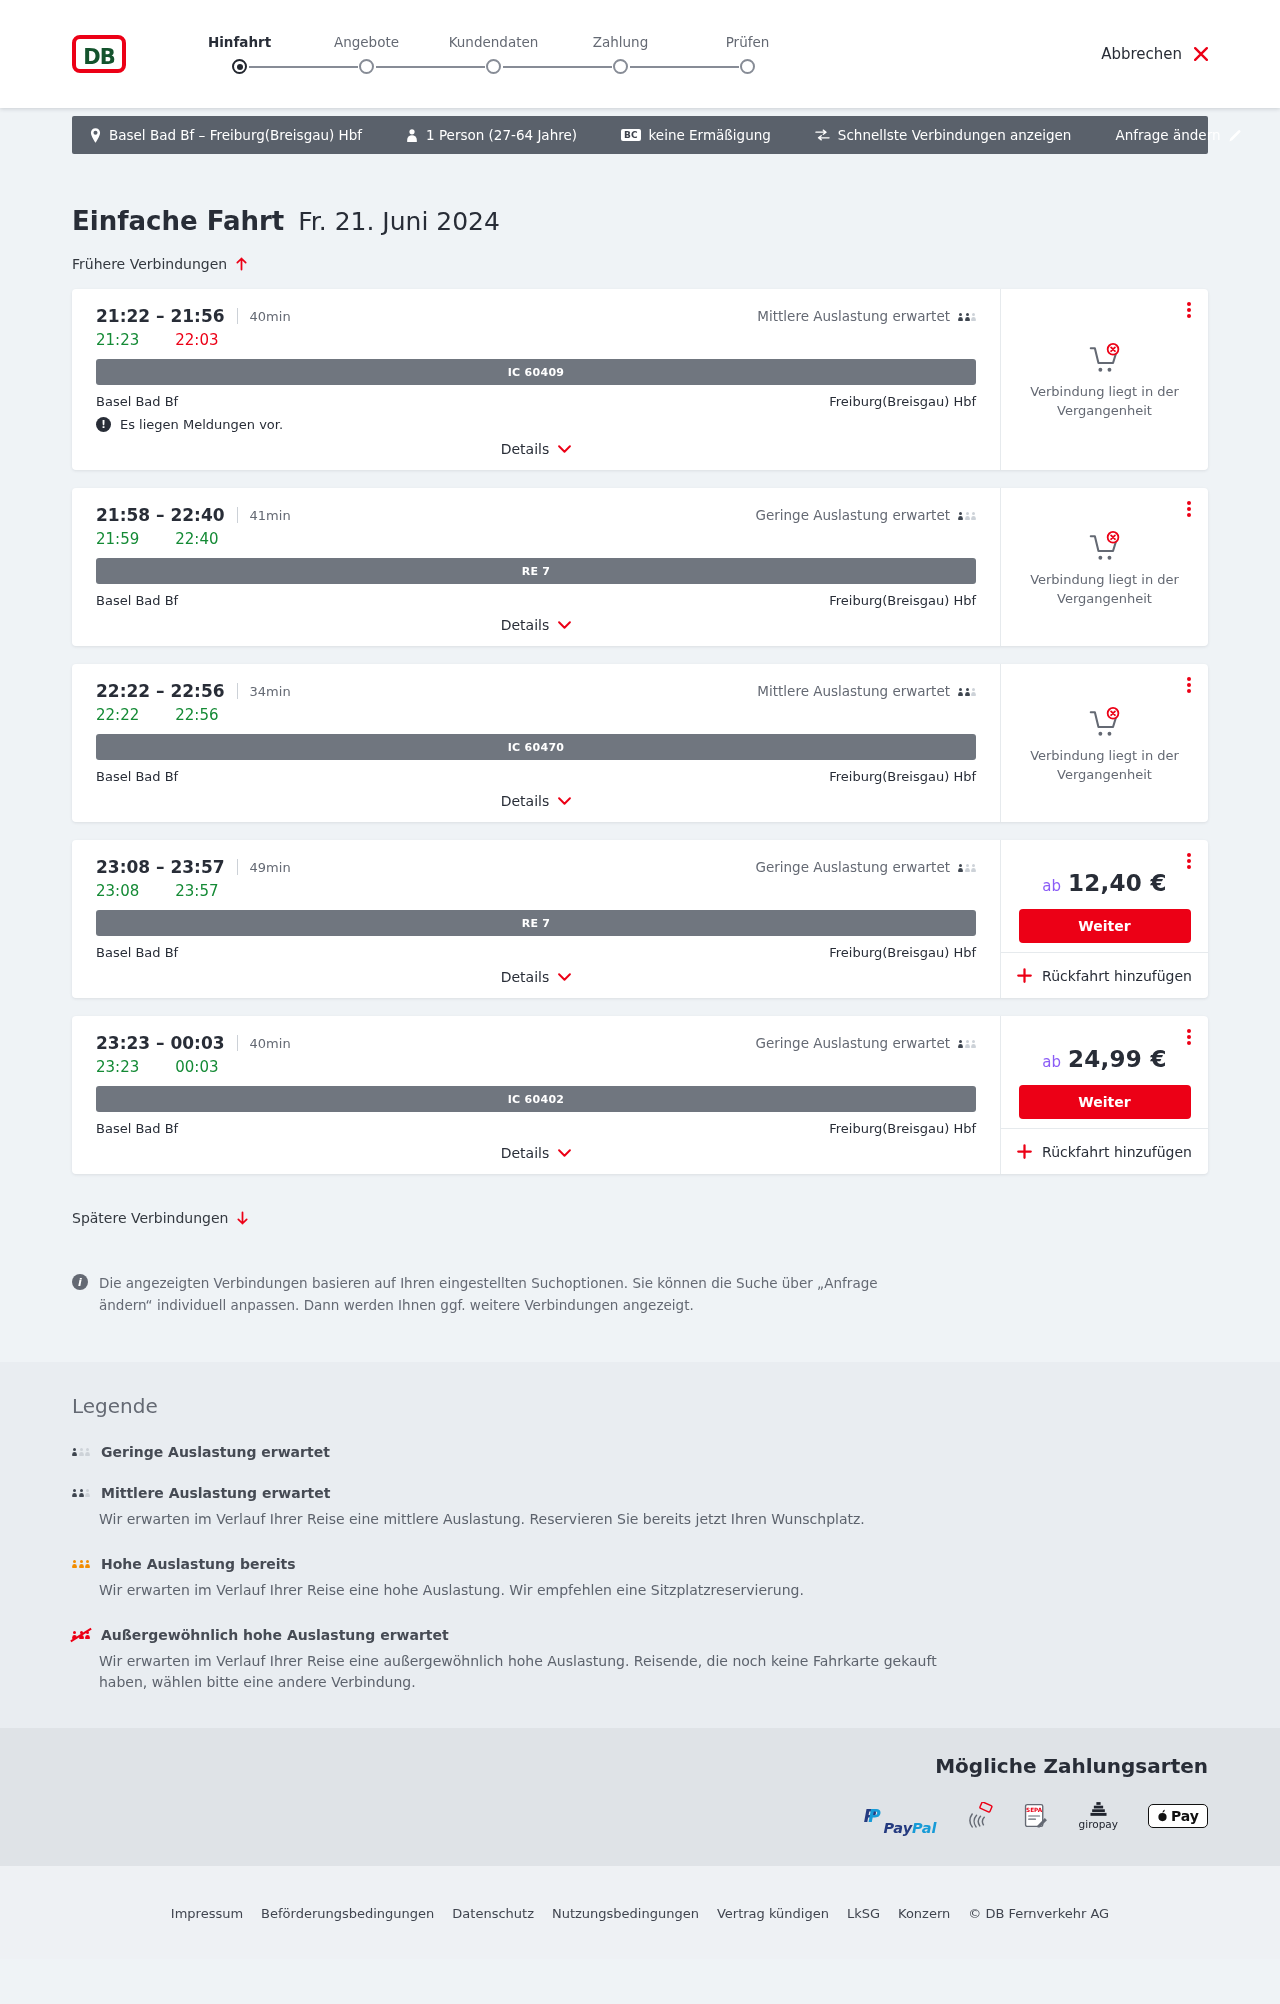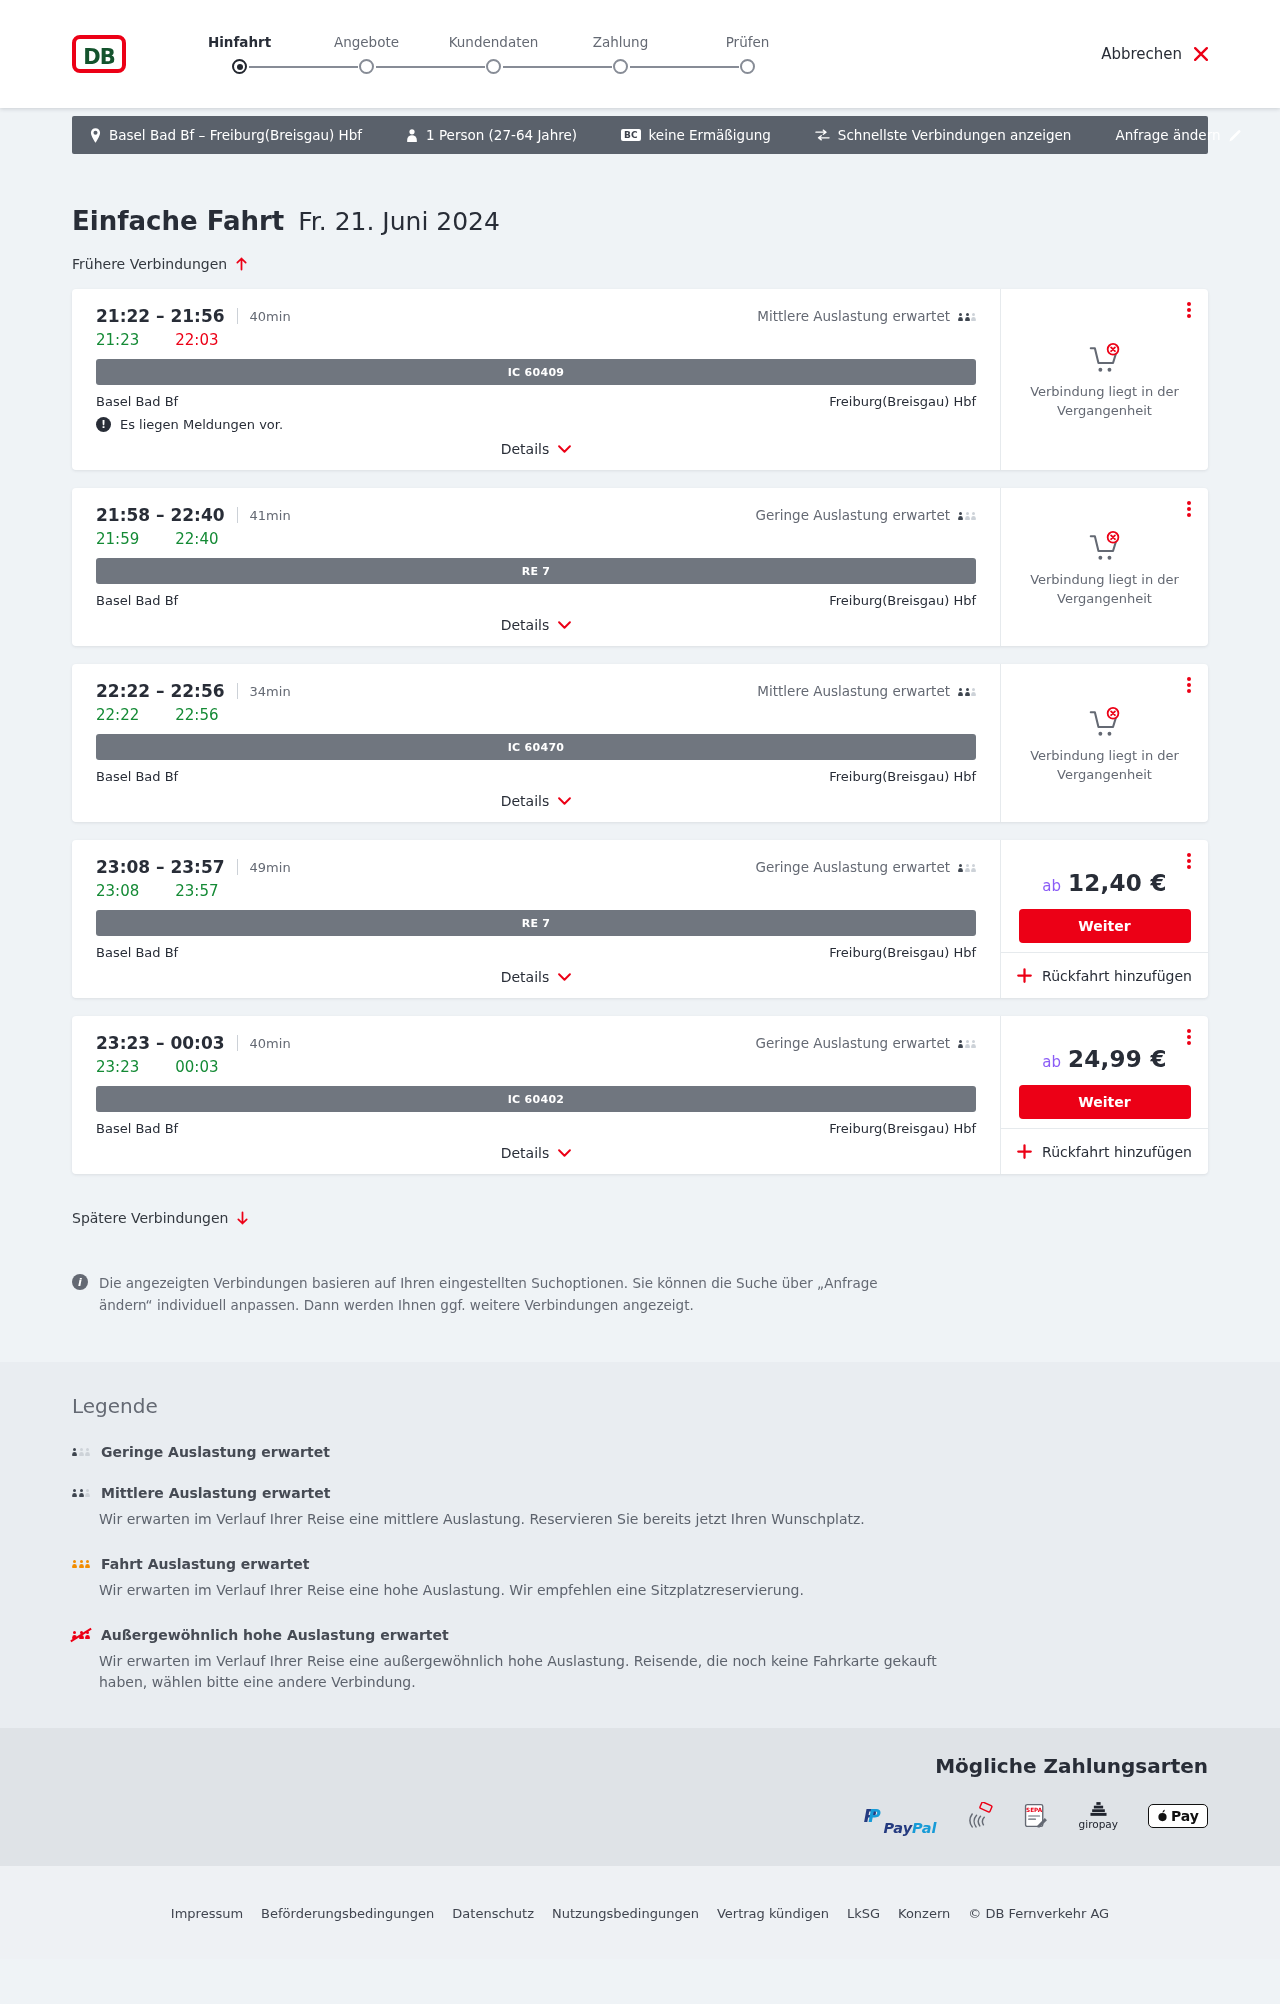--- a/index.html
+++ b/index.html
@@ -626,21 +626,21 @@
               </svg>
               <svg class="p p2" viewBox="0 0 8 13" width="5" height="10">
                 <circle cx="4" cy="2.6" r="2.4"></circle>
                 <path d="M0.4 13V10.2a3.6 3.6 0 0 1 7.2 0V13Z"></path>
               </svg>
               <svg class="p p3" viewBox="0 0 8 13" width="5" height="10">
                 <circle cx="4" cy="2.6" r="2.4"></circle>
                 <path d="M0.4 13V10.2a3.6 3.6 0 0 1 7.2 0V13Z"></path>
               </svg>
             </span>
-            <span class="legend-label">Fahrt Auslastung erwartet</span>
+            <span class="legend-label">Hohe Auslastung bereits</span>
           </div>
           <p class="legend-desc">Wir erwarten im Verlauf Ihrer Reise eine hohe Auslastung. Wir empfehlen eine Sitzplatzreservierung.</p>
         </div>
         <div class="legend-item">
           <div class="legend-head">
             <span class="occ exceptional">
               <svg class="p p1" viewBox="0 0 8 13" width="5" height="10">
                 <circle cx="4" cy="2.6" r="2.4"></circle>
                 <path d="M0.4 13V10.2a3.6 3.6 0 0 1 7.2 0V13Z"></path>
               </svg>

